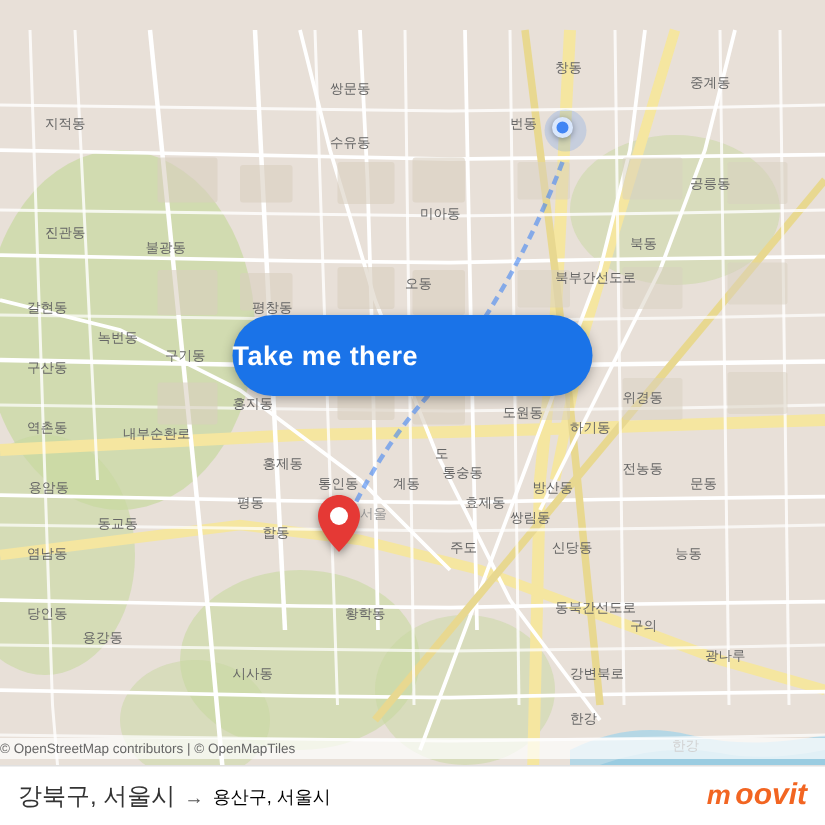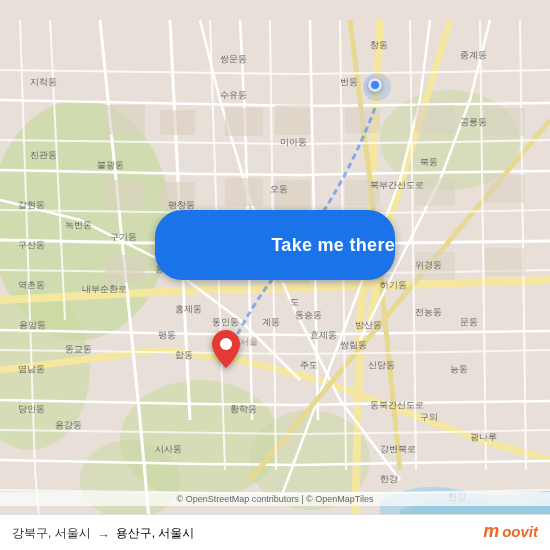--- a/index.html
+++ b/index.html
@@ -20,26 +20,26 @@
       width: 100%;
       height: 100%;
     }
 
     
     .take-me-there-btn {
       position: absolute;
       top: 210px;
       left: 155px;
       width: 240px;
-      height: 70px;
+      height: 54px;
       background: #1a73e8;
       border-radius: 27px;
       display: flex;
       align-items: center;
-      justify-content: flex-end;
+      justify-content: flex-start;
       cursor: pointer;
       box-shadow: 0 2px 8px rgba(0,0,0,0.3);
       z-index: 10;
     }
 
     .take-me-there-btn span {
       color: white;
       font-size: 18px;
       font-weight: 600;
       letter-spacing: 0.3px;
@@ -95,21 +95,21 @@
       display: flex;
       align-items: center;
       gap: 6px;
       border-top: 1px solid #e0e0e0;
       z-index: 20;
       font-size: 11px;
       color: #555;
     }
 
     .bottom-bar .origin {
-      font-size: 12px;
+      font-size: 16px;
       color: #333;
       font-weight: 500;
     }
 
     .bottom-bar .arrow {
       color: #555;
       font-size: 13px;
     }
 
     .bottom-bar .destination {
@@ -130,33 +130,32 @@
     }
 
     .moovit-m {
       font-size: 18px;
       font-weight: 900;
       color: #f26522;
       font-style: italic;
     }
 
     .moovit-text {
-      font-size: 15px;
+      font-size: 20px;
       font-weight: 700;
       color: #f26522;
       font-style: italic;
     }
 
     
     .attribution {
       position: absolute;
       bottom: 44px;
       left: 0;
       right: 0;
-      text-align: center;
       font-size: 9px;
       color: #666;
       z-index: 20;
       background: rgba(255,255,255,0.7);
       padding: 2px 0;
     }
   </style>
 </head>
 <body>
 

